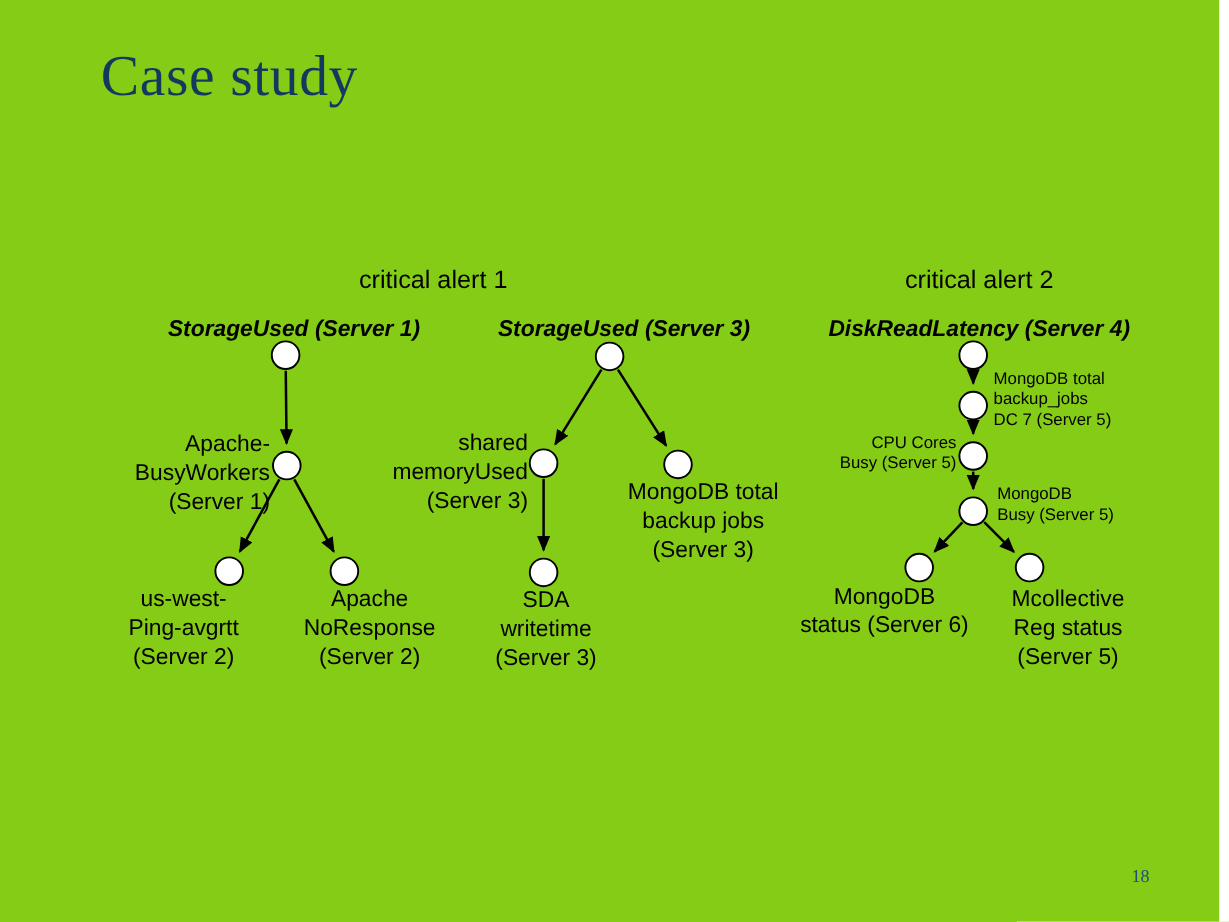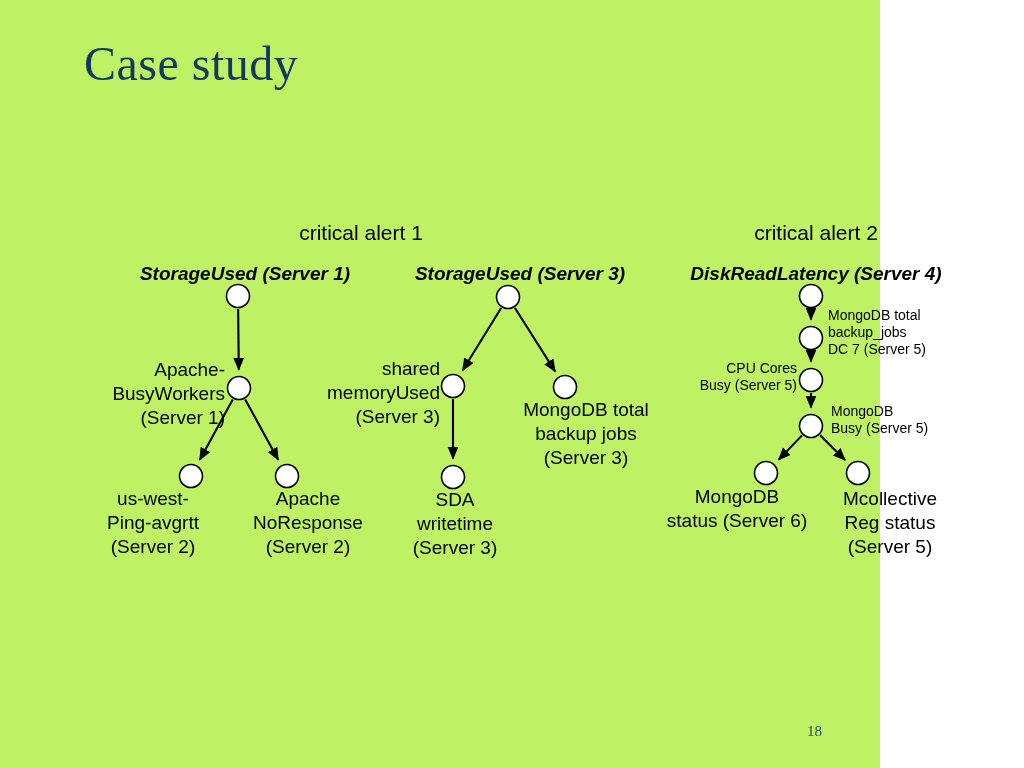--- a/index.html
+++ b/index.html
@@ -10,23 +10,23 @@
   body {
     width: 1024px;
     height: 768px;
     position: relative;
     overflow: hidden;
     font-family: "Liberation Sans", sans-serif;
   }
   #slide {
     position: absolute;
     left: 0; top: 0;
-    width: 880px;
+    width: 1016px;
     height: 768px;
-    background: #bef264;
+    background: #84cc16;
   }
   #slide-title {
     position: absolute;
     left: 84px;
     top: 36px;
     font-family: "Liberation Serif", serif;
     font-size: 48px;
     line-height: 56px;
     color: #123a5e;
     letter-spacing: 0.5px;

